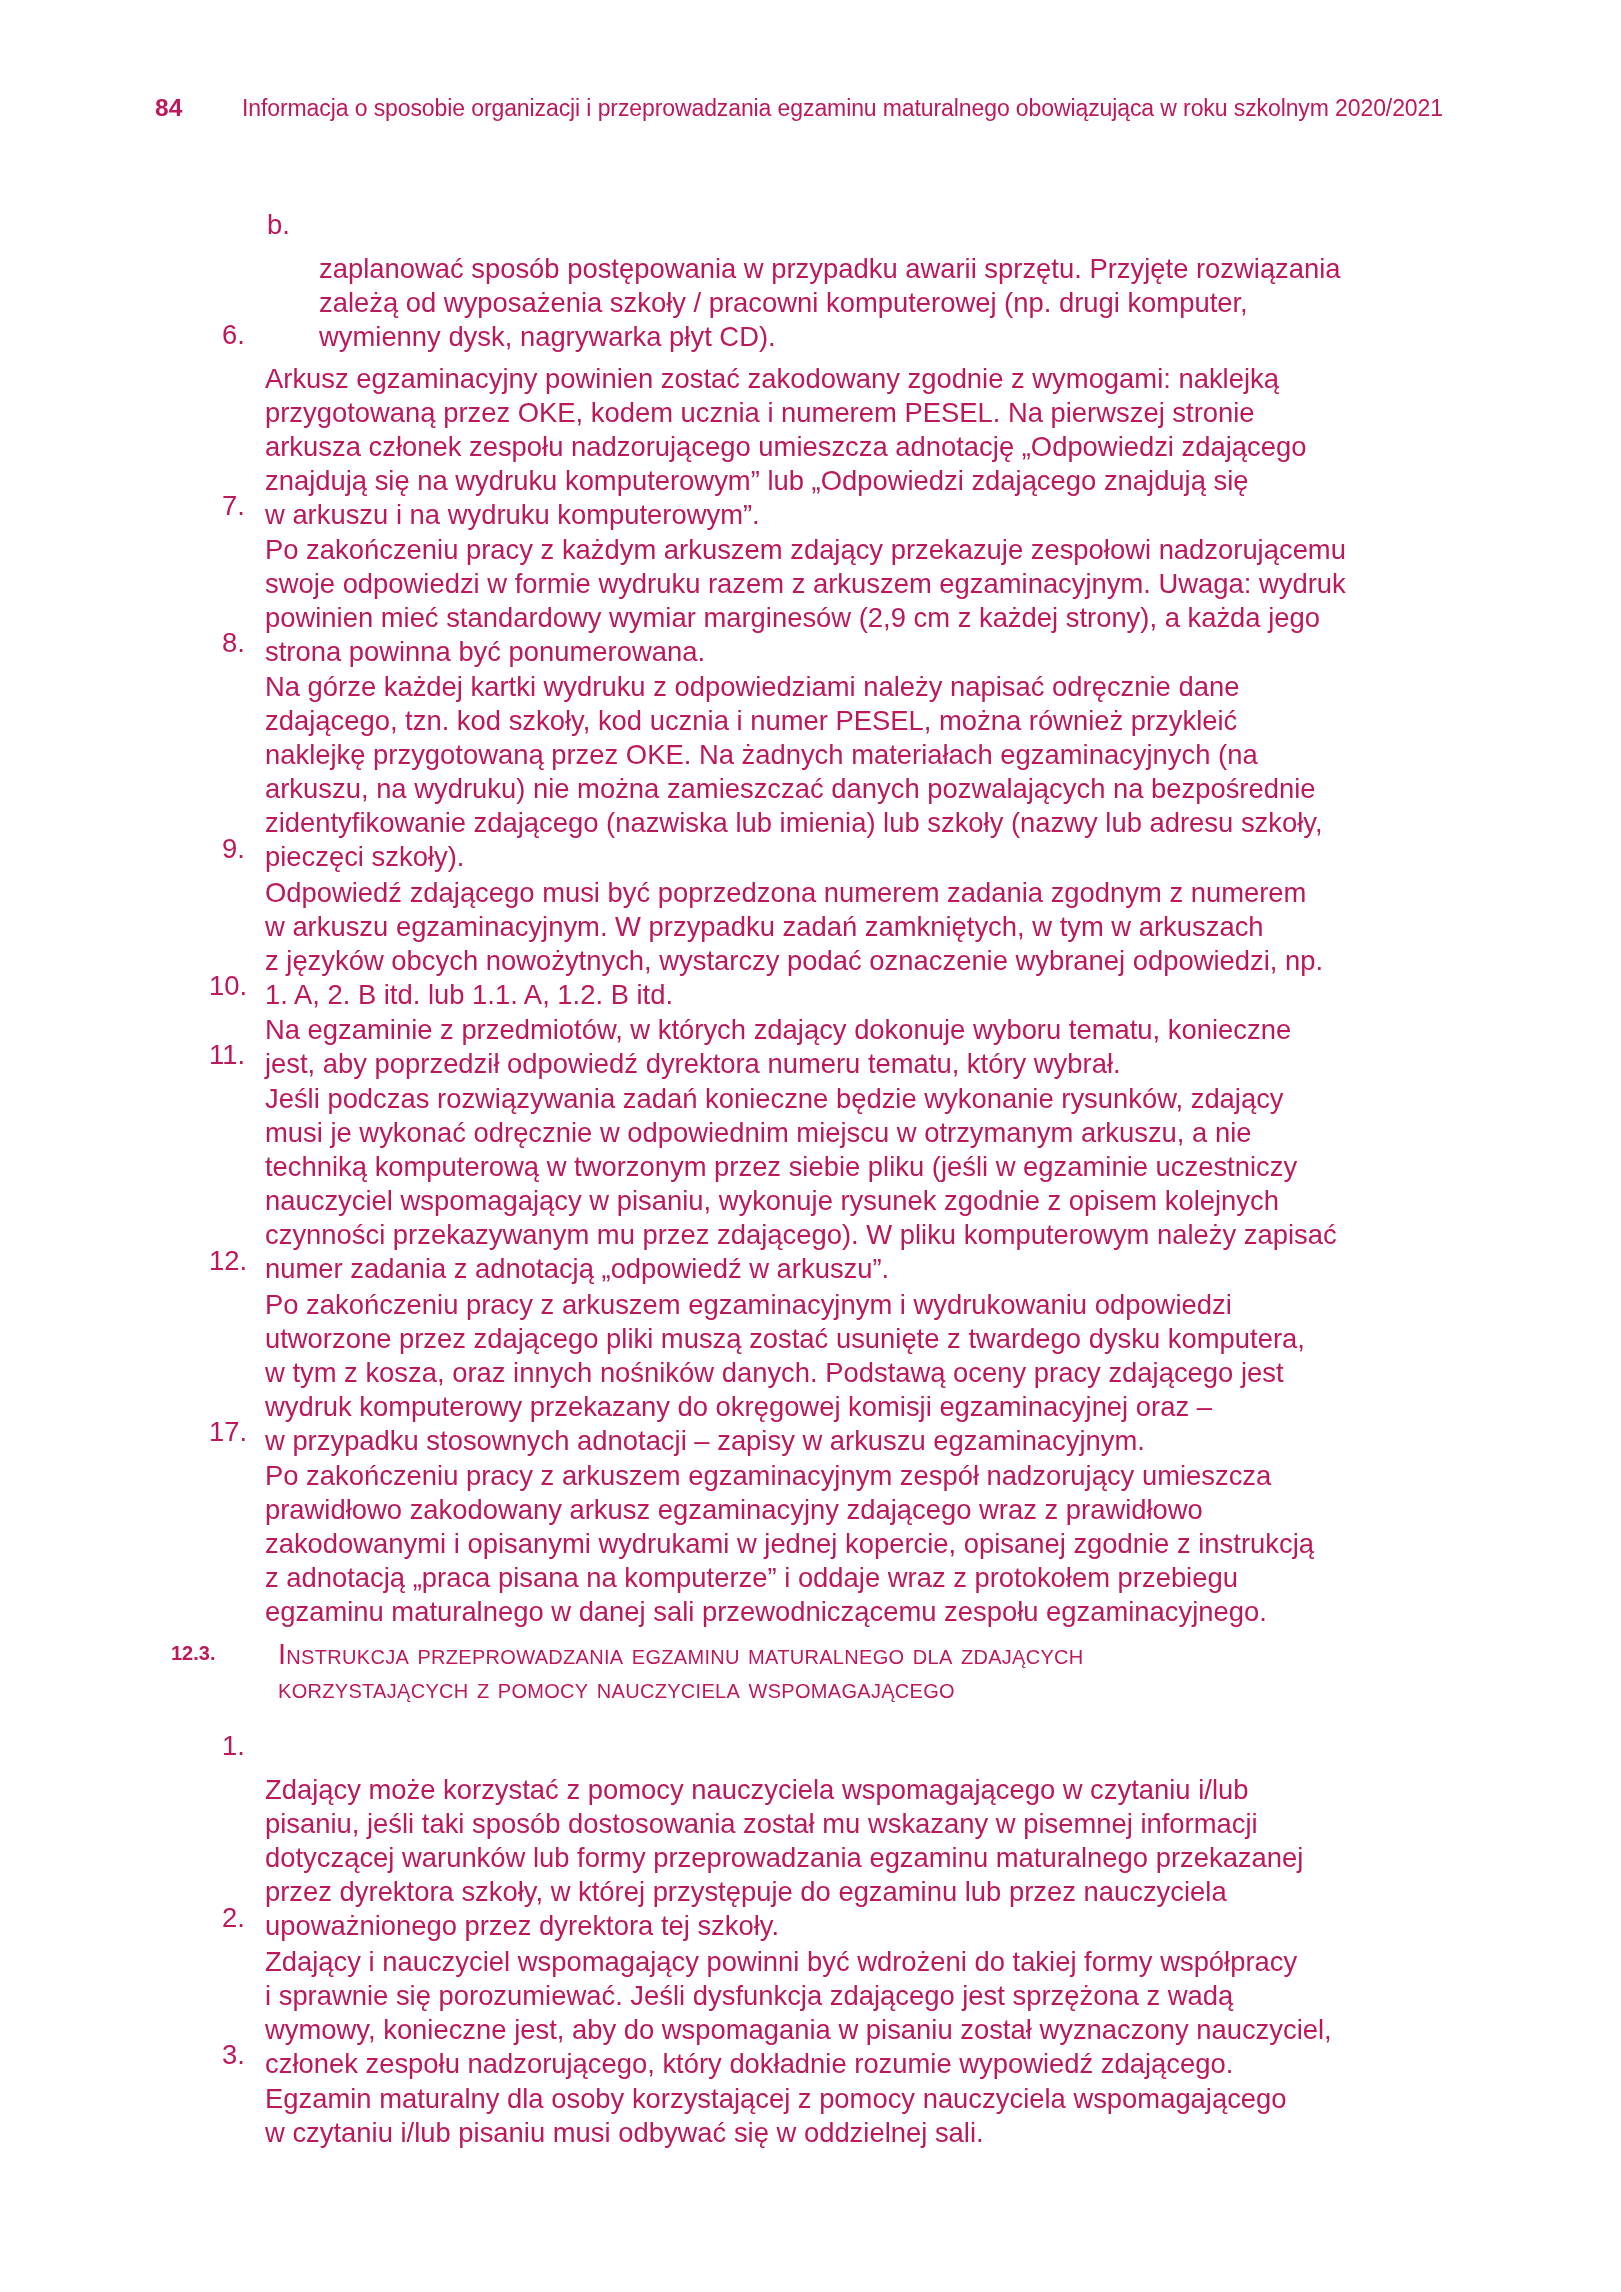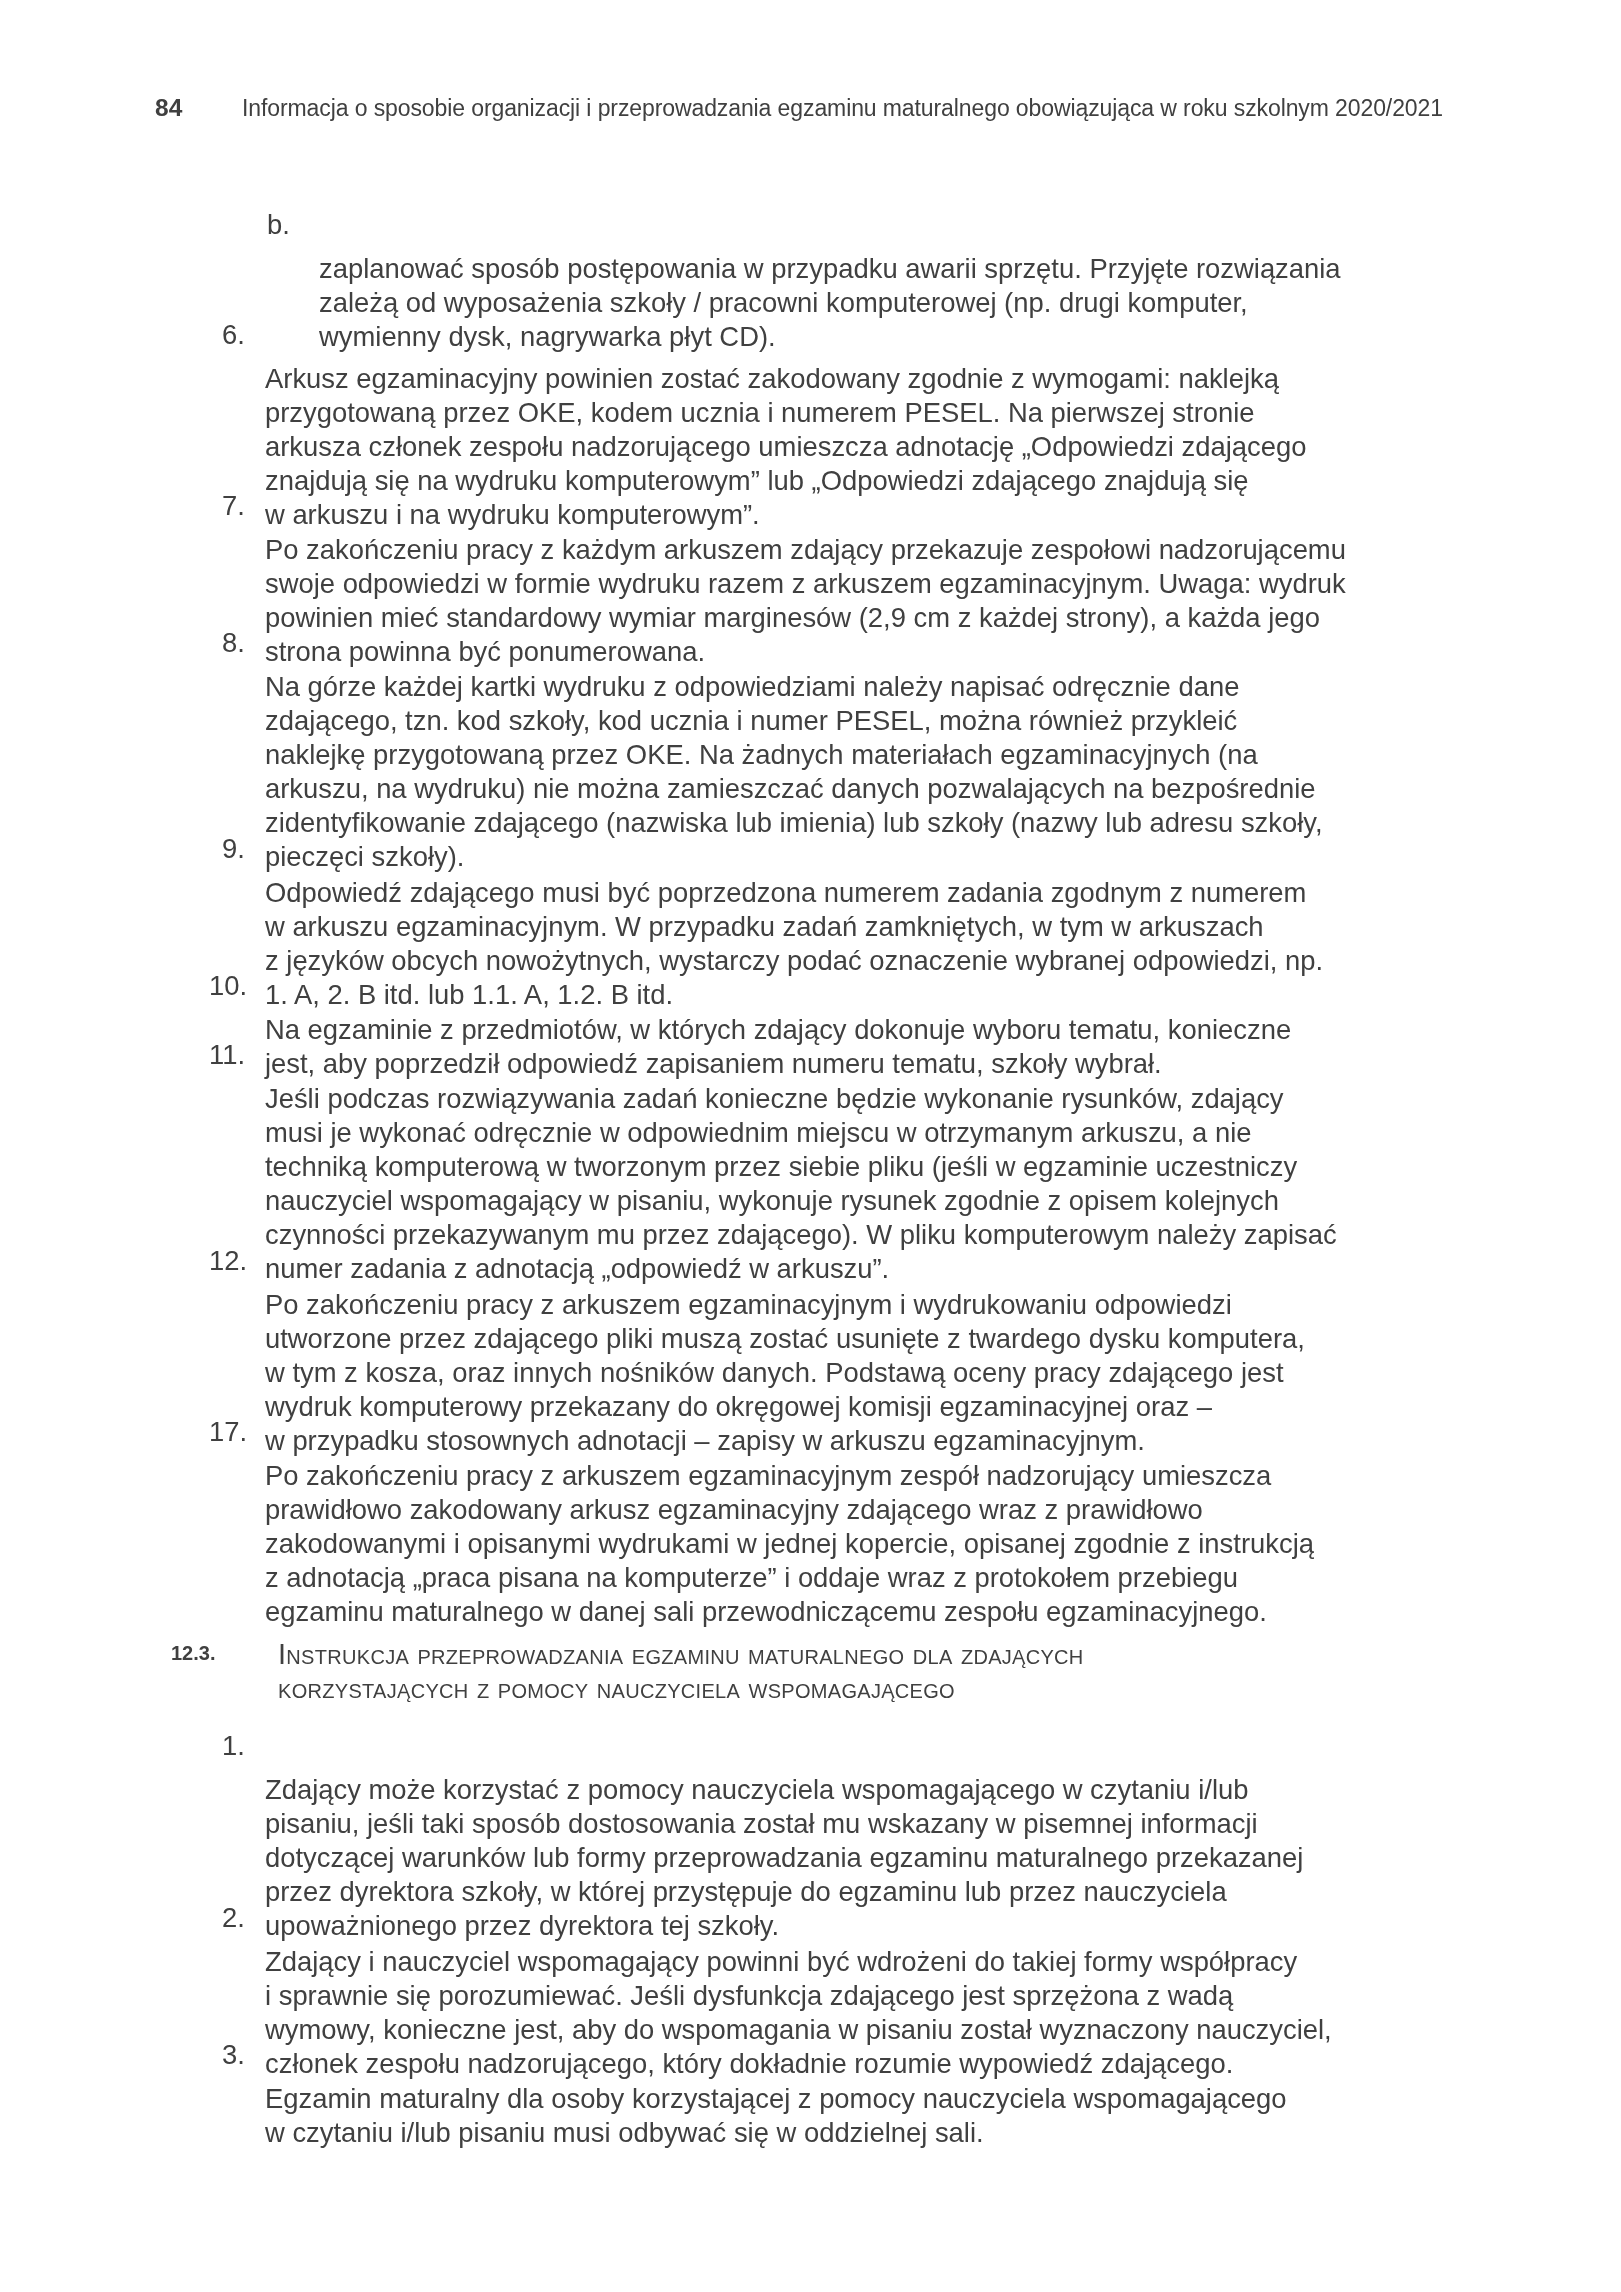--- a/index.html
+++ b/index.html
@@ -3,21 +3,21 @@
 <meta charset="utf-8">
 <style>
   html, body { margin: 0; padding: 0; background: #e8e8e8; }
   .page {
     position: relative;
     width: 1621px;
     height: 2293px;
     margin: 0 auto;
     background: #ffffff;
     overflow: hidden;
-    color: #404040;
+    color: #be185d;
     font-family: "Liberation Sans", "DejaVu Sans", sans-serif;
   }
 
   
   .pageheader { position: absolute; top: 93px; left: 0; right: 0; height: 31px; }
   .pagenum {
     position: absolute; left: 155px; top: 0;
     font-size: 24.5px; font-weight: bold; line-height: 29px;
   }
   .headtitle {
@@ -101,21 +101,21 @@
     <span class="mk off-1">9.</span>
     <div class="text">Odpowiedź zdającego musi być poprzedzona numerem zadania zgodnym z numerem
 w arkuszu egzaminacyjnym. W przypadku zadań zamkniętych, w tym w arkuszach
 z języków obcych nowożytnych, wystarczy podać oznaczenie wybranej odpowiedzi, np.
 1. A, 2. B itd. lub 1.1. A, 1.2. B itd.</div>
   </div>
 
   <div class="li" style="top:969px">
     <span class="mk off-2">10.</span>
     <div class="text">Na egzaminie z przedmiotów, w których zdający dokonuje wyboru tematu, konieczne
-jest, aby poprzedził odpowiedź zapisaniem numeru tematu, szkoły wybrał.</div>
+jest, aby poprzedził odpowiedź dyrektora numeru tematu, który wybrał.</div>
   </div>
 
   <div class="li" style="top:1038px">
     <span class="mk off-2">11.</span>
     <div class="text">Jeśli podczas rozwiązywania zadań konieczne będzie wykonanie rysunków, zdający
 musi je wykonać odręcznie w odpowiednim miejscu w otrzymanym arkuszu, a nie
 techniką komputerową w tworzonym przez siebie pliku (jeśli w egzaminie uczestniczy
 nauczyciel wspomagający w pisaniu, wykonuje rysunek zgodnie z opisem kolejnych
 czynności przekazywanym mu przez zdającego). W pliku komputerowym należy zapisać
 numer zadania z adnotacją „odpowiedź w arkuszu”.</div>

